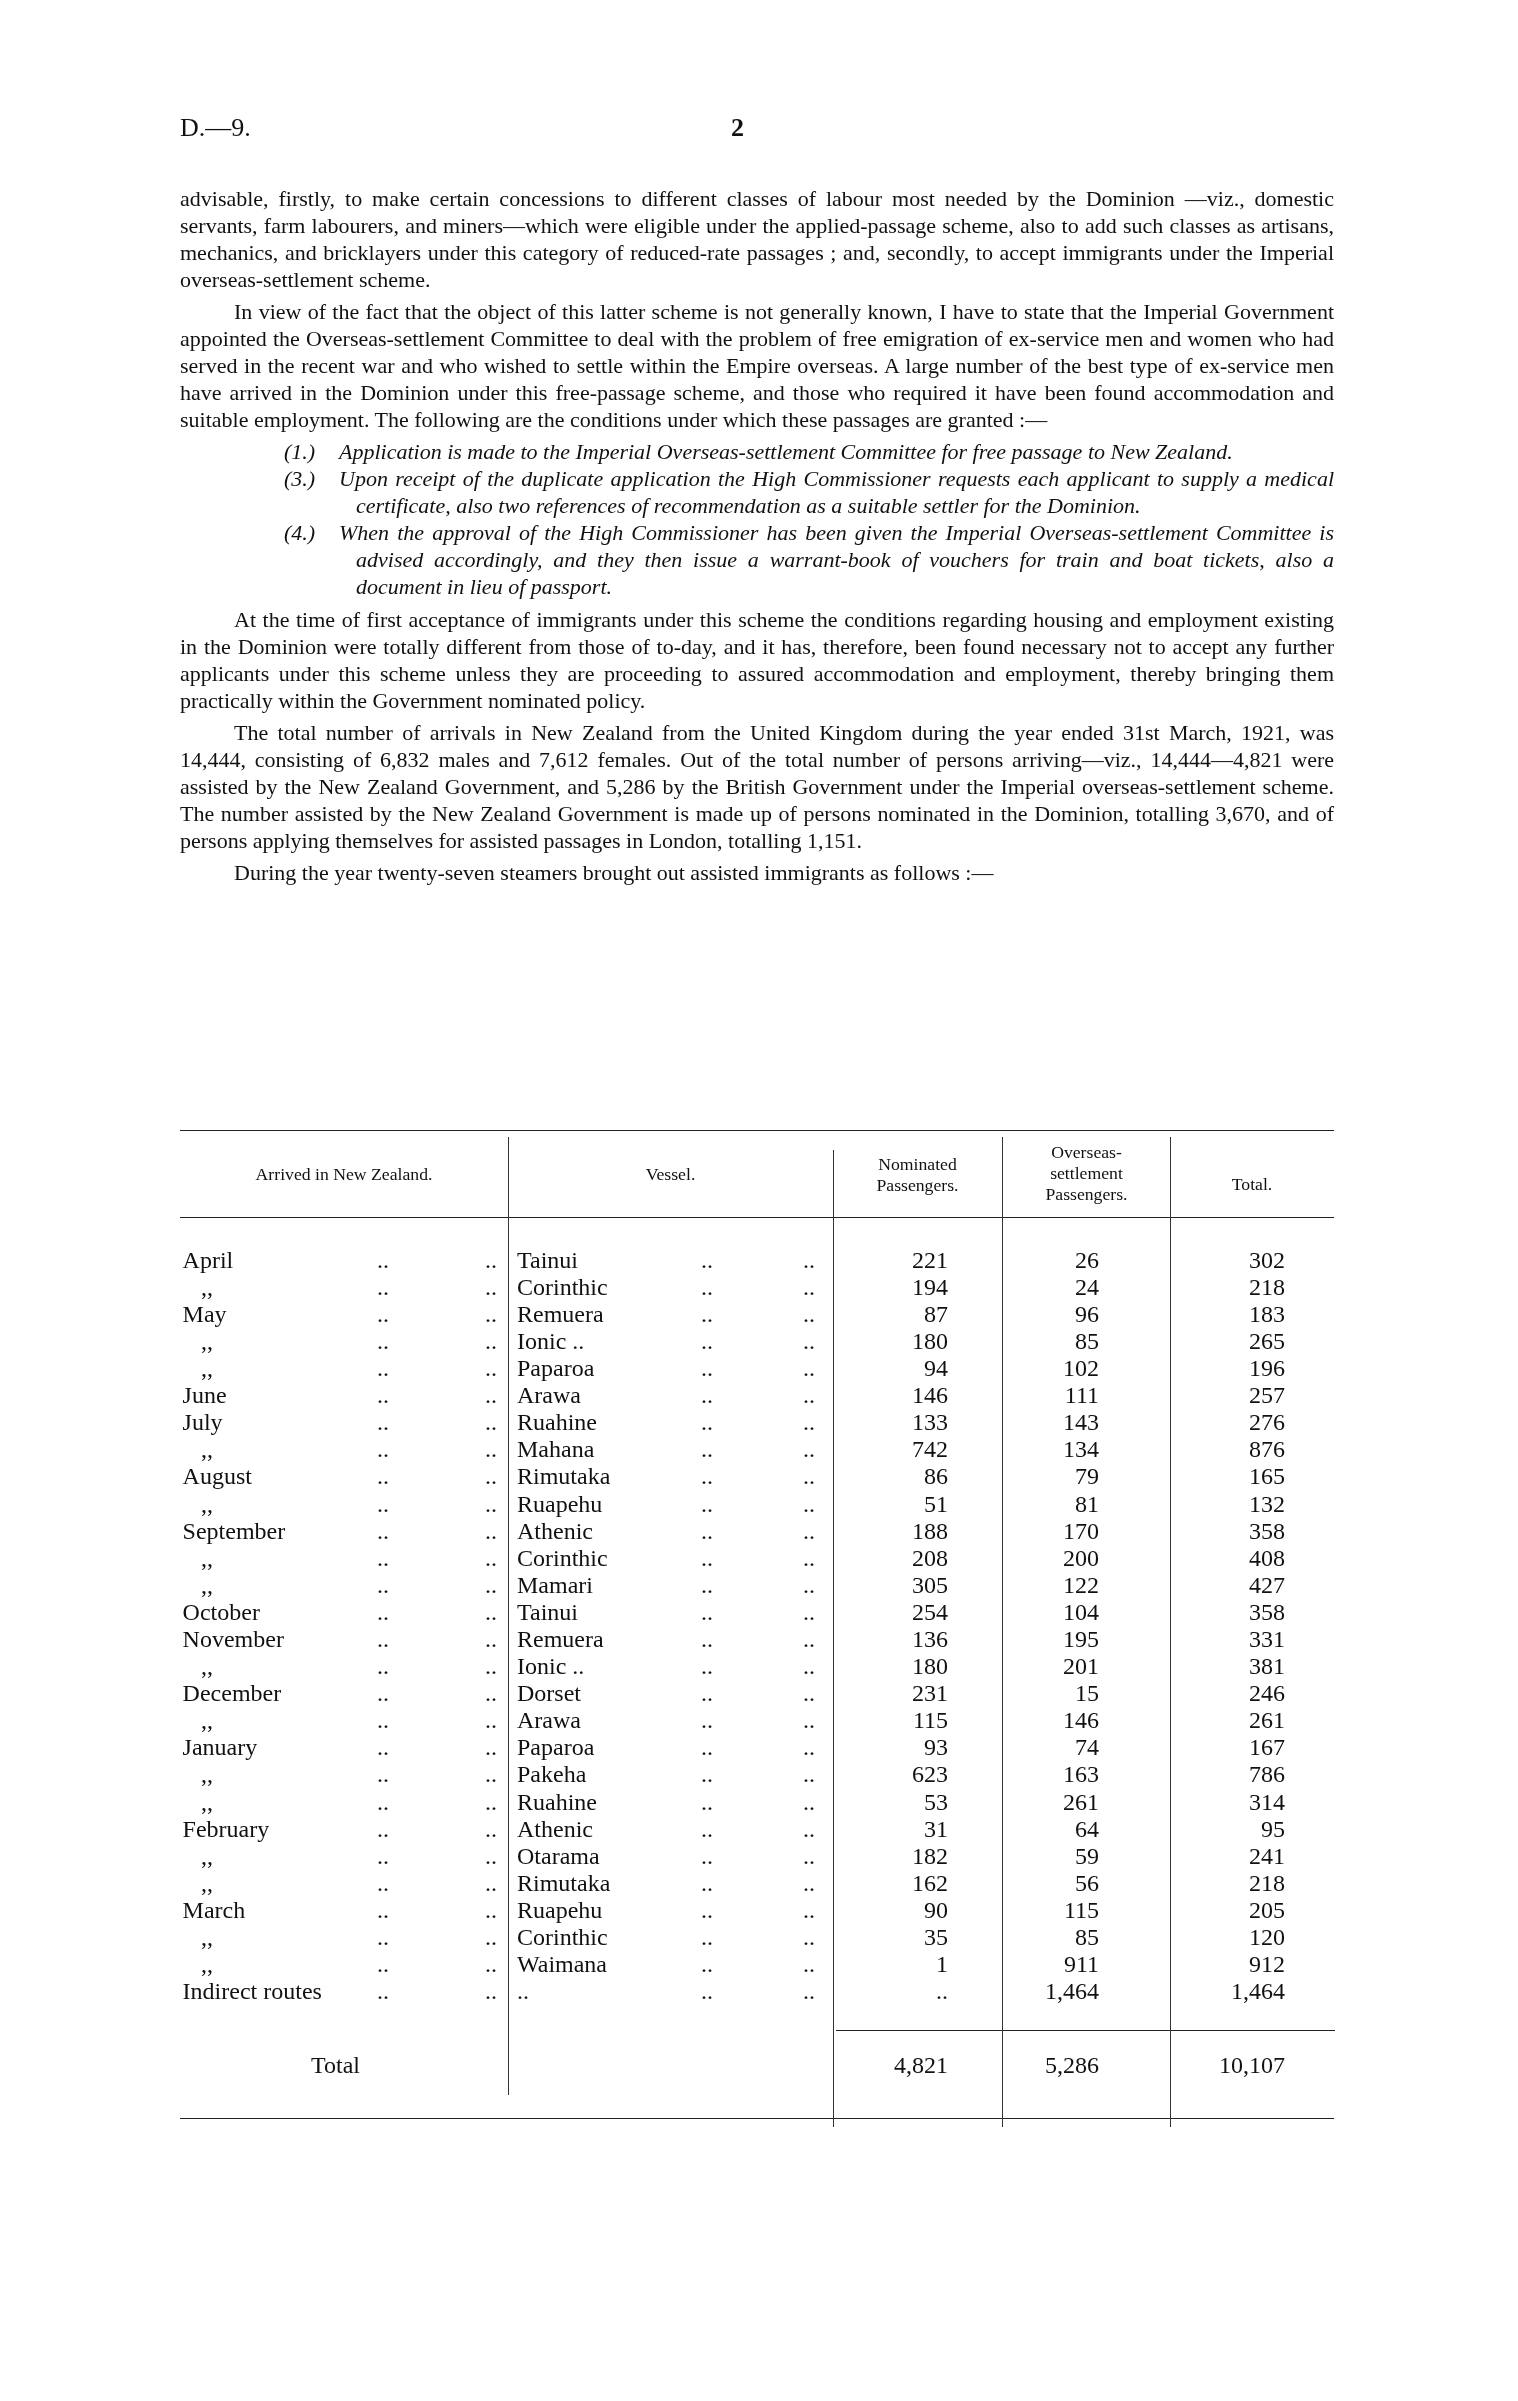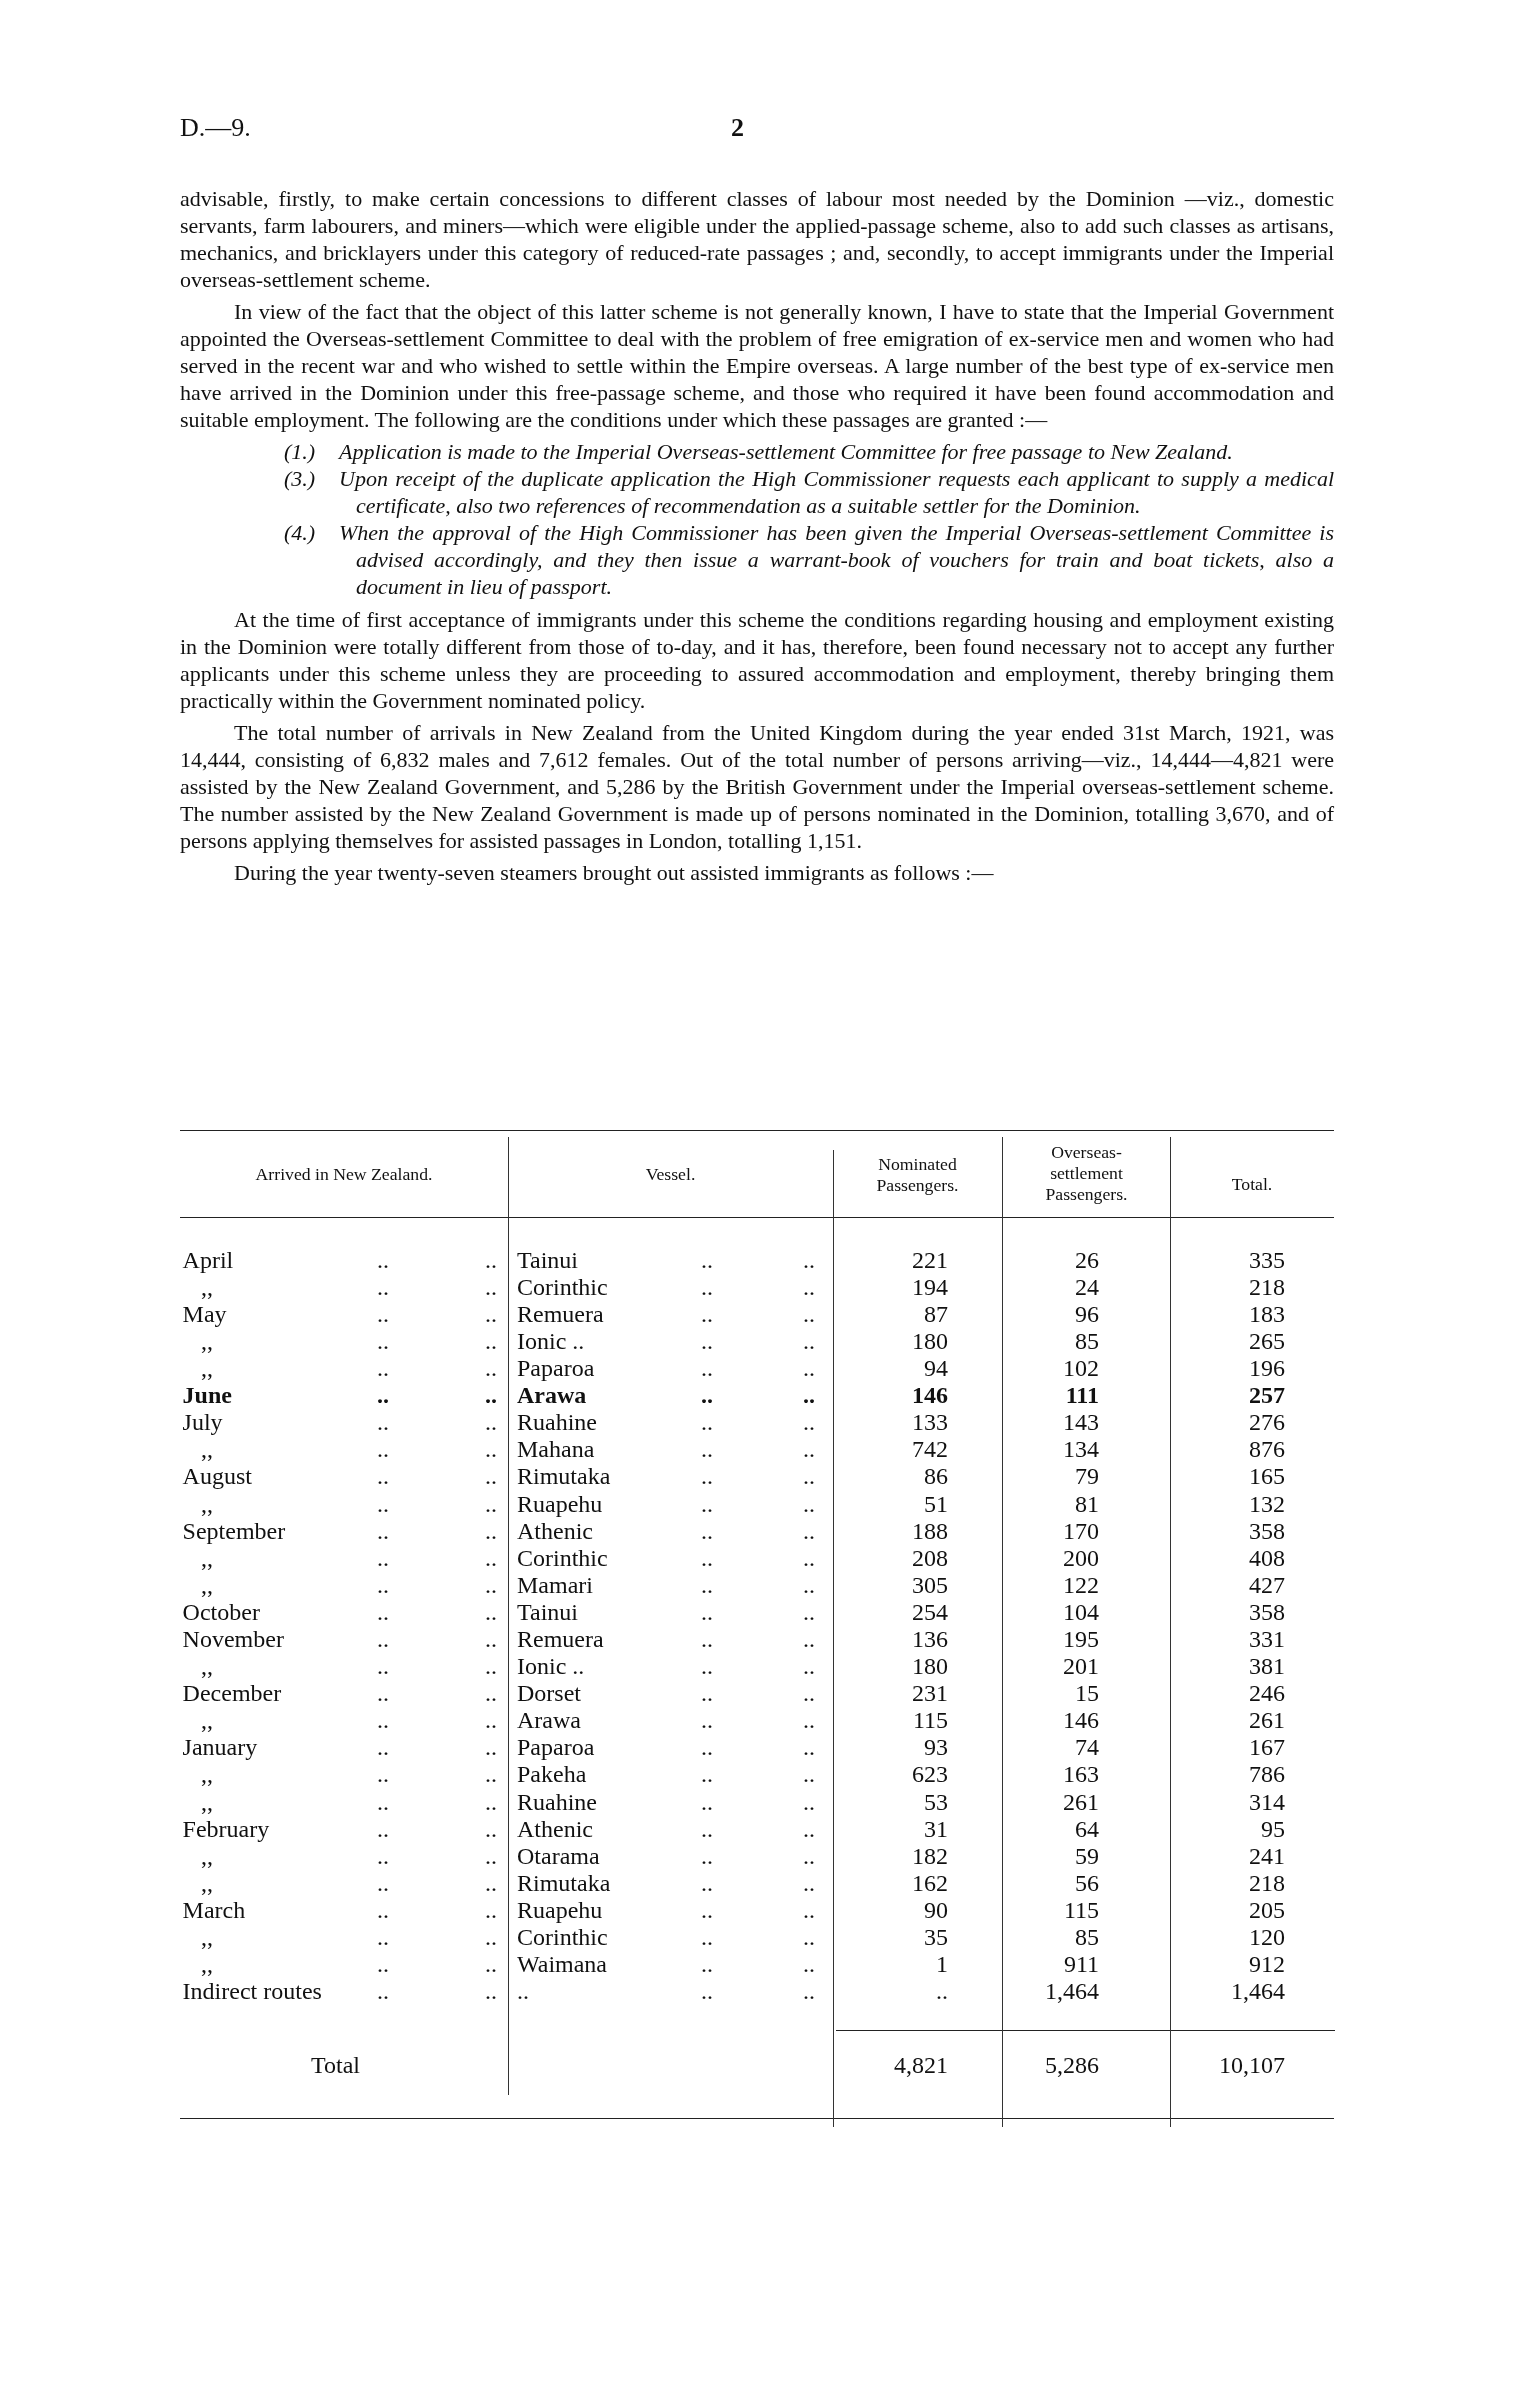--- a/index.html
+++ b/index.html
@@ -79,21 +79,21 @@
   <div id="rows">
       <div class="row" style="top: 117px;">
         <span class="c-month">April</span>
         <span class="dots" style="position:absolute;left:197px">..</span>
         <span class="dots" style="position:absolute;left:305px">..</span>
         <span class="c-vessel">Tainui</span>
         <span class="dots" style="position:absolute;left:521px">..</span>
         <span class="dots" style="position:absolute;left:623px">..</span>
         <span class="c-num c-nom">221</span>
         <span class="c-num c-ovs">26</span>
-        <span class="c-num c-tot">335</span>
+        <span class="c-num c-tot">302</span>
       </div>
       <div class="row" style="top: 144px;">
         <span class="c-month ditto">,,</span>
         <span class="dots" style="position:absolute;left:197px">..</span>
         <span class="dots" style="position:absolute;left:305px">..</span>
         <span class="c-vessel">Corinthic</span>
         <span class="dots" style="position:absolute;left:521px">..</span>
         <span class="dots" style="position:absolute;left:623px">..</span>
         <span class="c-num c-nom">194</span>
         <span class="c-num c-ovs">24</span>
@@ -125,21 +125,21 @@
         <span class="c-month ditto">,,</span>
         <span class="dots" style="position:absolute;left:197px">..</span>
         <span class="dots" style="position:absolute;left:305px">..</span>
         <span class="c-vessel">Paparoa</span>
         <span class="dots" style="position:absolute;left:521px">..</span>
         <span class="dots" style="position:absolute;left:623px">..</span>
         <span class="c-num c-nom">94</span>
         <span class="c-num c-ovs">102</span>
         <span class="c-num c-tot">196</span>
       </div>
-      <div class="row" style="top: 252px; font-weight: bold;">
+      <div class="row" style="top: 252px;">
         <span class="c-month">June</span>
         <span class="dots" style="position:absolute;left:197px">..</span>
         <span class="dots" style="position:absolute;left:305px">..</span>
         <span class="c-vessel">Arawa</span>
         <span class="dots" style="position:absolute;left:521px">..</span>
         <span class="dots" style="position:absolute;left:623px">..</span>
         <span class="c-num c-nom">146</span>
         <span class="c-num c-ovs">111</span>
         <span class="c-num c-tot">257</span>
       </div>

